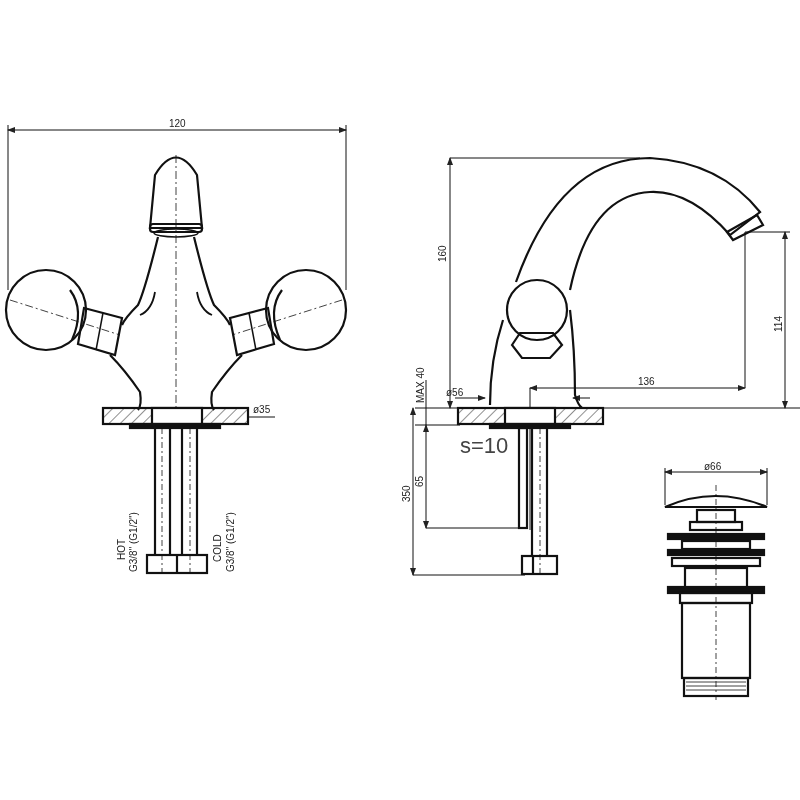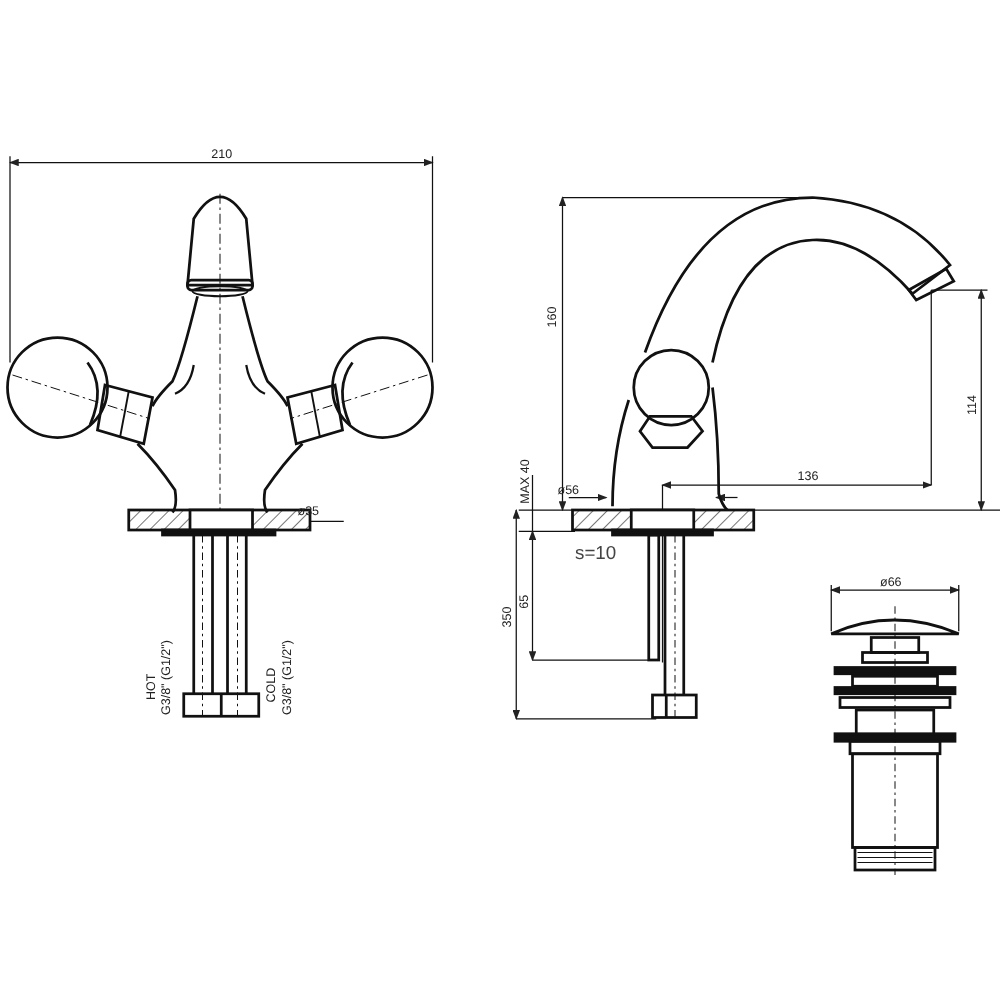--- a/index.html
+++ b/index.html
@@ -1,20 +1,20 @@
 <!DOCTYPE html>
 <html><head>
 <meta charset="utf-8">
 <style>
   html,body{margin:0;padding:0;background:#ffffff;}
   #canvas{position:relative;width:800px;height:800px;background:#fff;overflow:hidden;}
   svg{position:absolute;left:0;top:0;}
   .lbl{position:absolute;font-family:"Liberation Sans",sans-serif;font-size:10px;color:#222;white-space:nowrap;line-height:1;}
   .rot{transform-origin:left top;transform:rotate(-90deg);}
-  .big{font-size:15px;color:#444;}
+  .big{font-size:22px;color:#444;}
 </style>
 </head>
 <body>
 
 <div id="canvas">
 <svg width="800" height="800" viewBox="0 0 800 800">
   <defs>
     <pattern id="hatch" width="8" height="8" patternUnits="userSpaceOnUse" patternTransform="rotate(45)">
       <line x1="0" y1="0" x2="0" y2="8" stroke="#222" stroke-width="1"></line>
     </pattern>
@@ -123,22 +123,22 @@
     <rect x="680" y="593" width="72" height="10"></rect>
     <rect x="682" y="603" width="68" height="75"></rect>
     <rect x="684" y="678" width="64" height="18"></rect>
     <line x1="686" y1="682" x2="746" y2="682" stroke-width="0.8"></line>
     <line x1="686" y1="686" x2="746" y2="686" stroke-width="0.8"></line>
     <line x1="686" y1="690" x2="746" y2="690" stroke-width="0.8"></line>
     <line x1="716" y1="485" x2="716" y2="700" stroke-width="0.8" stroke-dasharray="6,3,2,3"></line>
   </g>
 </svg>
 
-<span class="lbl" style="left:169px;top:119px;">210</span>
-<span class="lbl" style="left:238px;top:405px;">ø35</span>
+<span class="lbl" style="left:169px;top:119px;">120</span>
+<span class="lbl" style="left:253px;top:405px;">ø35</span>
 <span class="lbl rot" style="left:117px;top:560px;">HOT</span>
 <span class="lbl rot" style="left:129px;top:572px;">G3/8" (G1/2")</span>
 <span class="lbl rot" style="left:213px;top:562px;">COLD</span>
 <span class="lbl rot" style="left:226px;top:572px;">G3/8" (G1/2")</span>
 
 <span class="lbl rot" style="left:438px;top:262px;">160</span>
 <span class="lbl rot" style="left:774px;top:332px;">114</span>
 <span class="lbl" style="left:638px;top:377px;">136</span>
 <span class="lbl" style="left:446px;top:388px;">ø56</span>
 <span class="lbl rot" style="left:416px;top:403px;">MAX 40</span>

